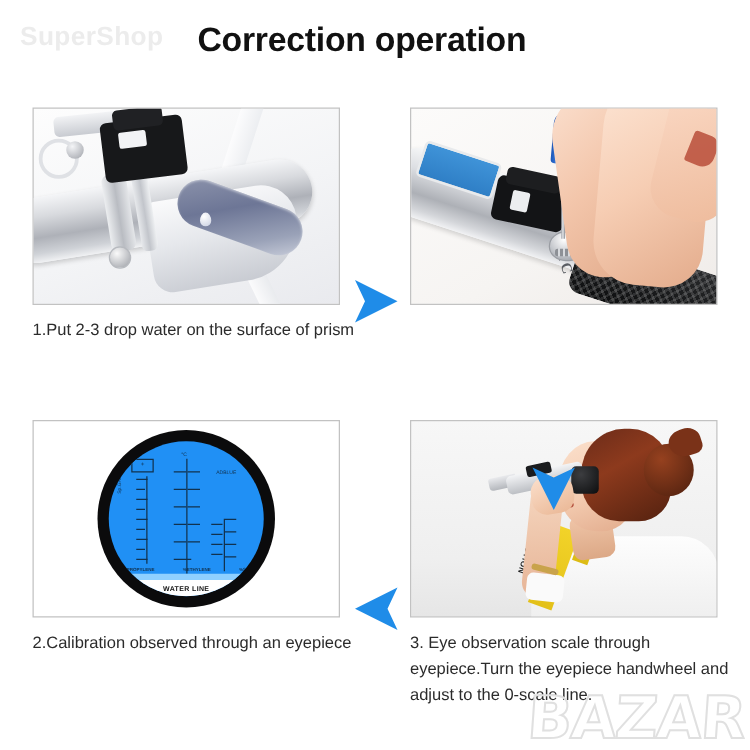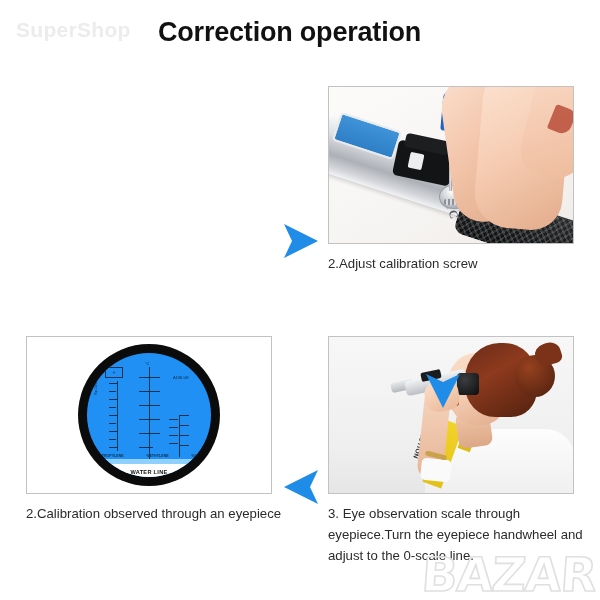--- a/index.html
+++ b/index.html
@@ -374,38 +374,56 @@
 </head>
 <body>
 
 <div class="page">
 
   <div class="watermark-supershop">SuperShop</div>
   <div class="page-title">Correction operation</div>
 
   <div class="grid">
 
+    <div class="cell cell-1">
+      <div class="photo p1">
+        <div class="bg-stem"></div>
+        <div class="bg-stem2"></div>
+        <div class="body"></div>
+        <div class="nose"></div>
+        <div class="ring"></div>
+        <div class="ring2"></div>
+        <div class="plate"></div>
+        <div class="drop"></div>
+        <div class="arm"></div>
+        <div class="clamp"></div>
+        <div class="clamp-notch"></div>
+        <div class="loop"></div>
+        <div class="knurl"></div>
+        <div class="screw"></div>
+      </div>
+      <div class="caption">1.Put 2-3 drop water on the surface of prism</div>
+    </div>
 
     <div class="cell cell-2">
       <div class="photo p2">
         <div class="body"></div>
         <div class="window"></div>
         <div class="grip"></div>
         <div class="atc">ATC</div>
         <div class="clamp"></div>
         <div class="clamp-gap"></div>
         <div class="screwhead"></div>
         <div class="driver-shaft"></div>
         <div class="driver-grip"></div>
         <div class="finger-a"></div>
         <div class="finger-b"></div>
         <div class="finger-c"></div>
         <div class="nailwedge"></div>
       </div>
-      <div class="caption">2.Adjust calibration screw</div>
     </div>
 
     <div class="cell cell-3">
       <div class="photo p3">
         <div class="bezel">
           <div class="field">
             <div class="axis"></div>
             <div class="axis2"></div>
             <div class="axis3"></div>
 

